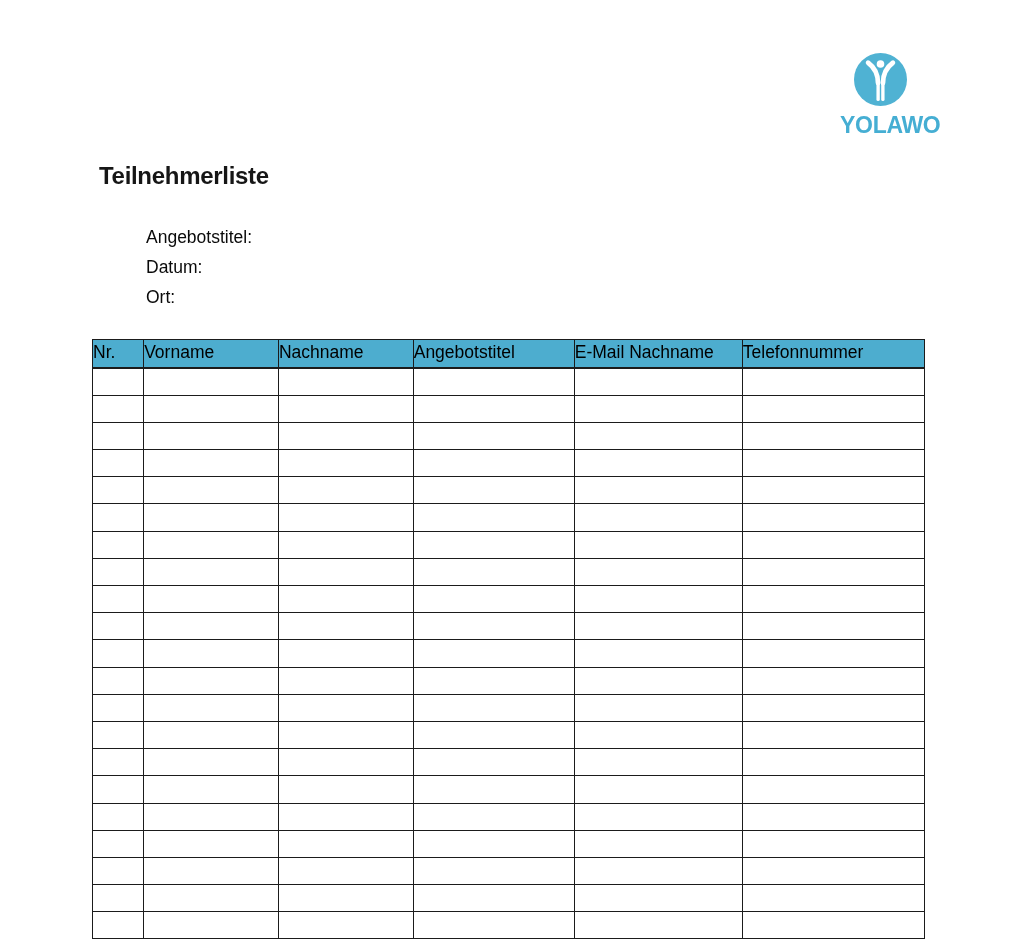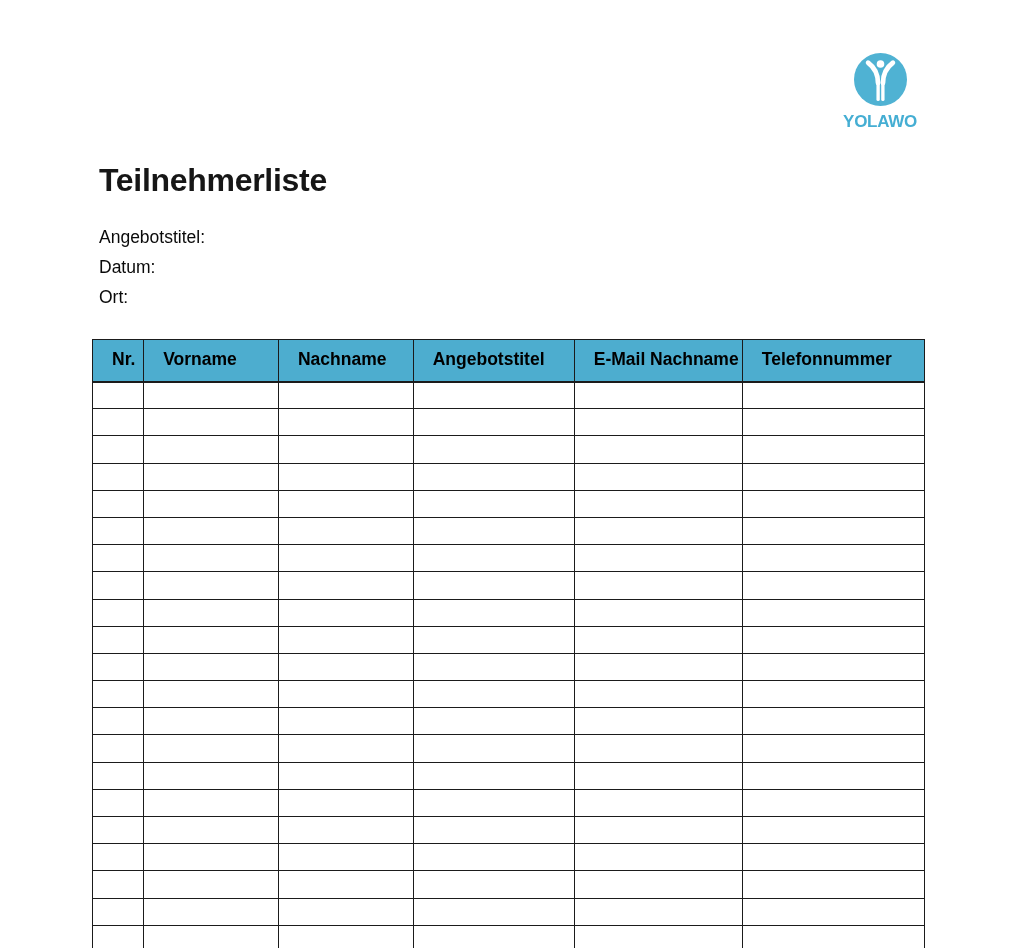--- a/index.html
+++ b/index.html
@@ -22,45 +22,46 @@
     width: 80px;
     text-align: center;
   }
   .logo-mark {
     width: 53px; height: 53px;
     display: inline-block;
   }
   .logo-wordmark {
     display: block;
     margin-top: 2px;
-    font-size: 17px;
+    font-size: 23px;
     font-weight: bold;
     letter-spacing: -0.3px;
     color: var(--accent-light, #45aed3);
   }
 
   
   .doc-title {
     position: absolute;
     top: 162px; left: 99px;
-    font-size: 32px;
+    font-size: 24px;
     font-weight: bold;
     letter-spacing: -0.3px;
     color: #161616;
   }
   .fields {
     position: absolute;
     top: 226px; left: 99px;
   }
   .field-label {
     display: block;
     font-size: 17.5px;
     color: #0a0a0a;
     height: 30px;
     line-height: 22px;
+    margin-left: 47px;
   }
 
   
   .table-wrap {
     position: absolute;
     top: 339px; left: 92px;
     width: 833px;
   }
   table {
     border-collapse: collapse;
@@ -71,26 +72,26 @@
   col.c1 { width: 16.2%; }
   col.c2 { width: 16.2%; }
   col.c3 { width: 19.35%; }
   col.c4 { width: 20.2%; }
   col.c5 { width: 21.9%; }
   th, td {
     border: 1.5px solid #1b1b1b;
   }
   th {
     background: var(--accent, #4dadcf);
-    font-weight: bold;
+    font-weight: normal;
     font-size: 17.5px;
     color: #000000;
     text-align: left;
-    padding: 2px 2px 4px 19px;
-    height: 42px;
+    padding: 2px 2px 4px 0;
+    height: 28px;
     border-bottom-width: 2px;
     white-space: nowrap;
     overflow: hidden;
   }
   td {
     height: 27.2px;
     background: #ffffff;
     padding: 0;
   }
 </style>

